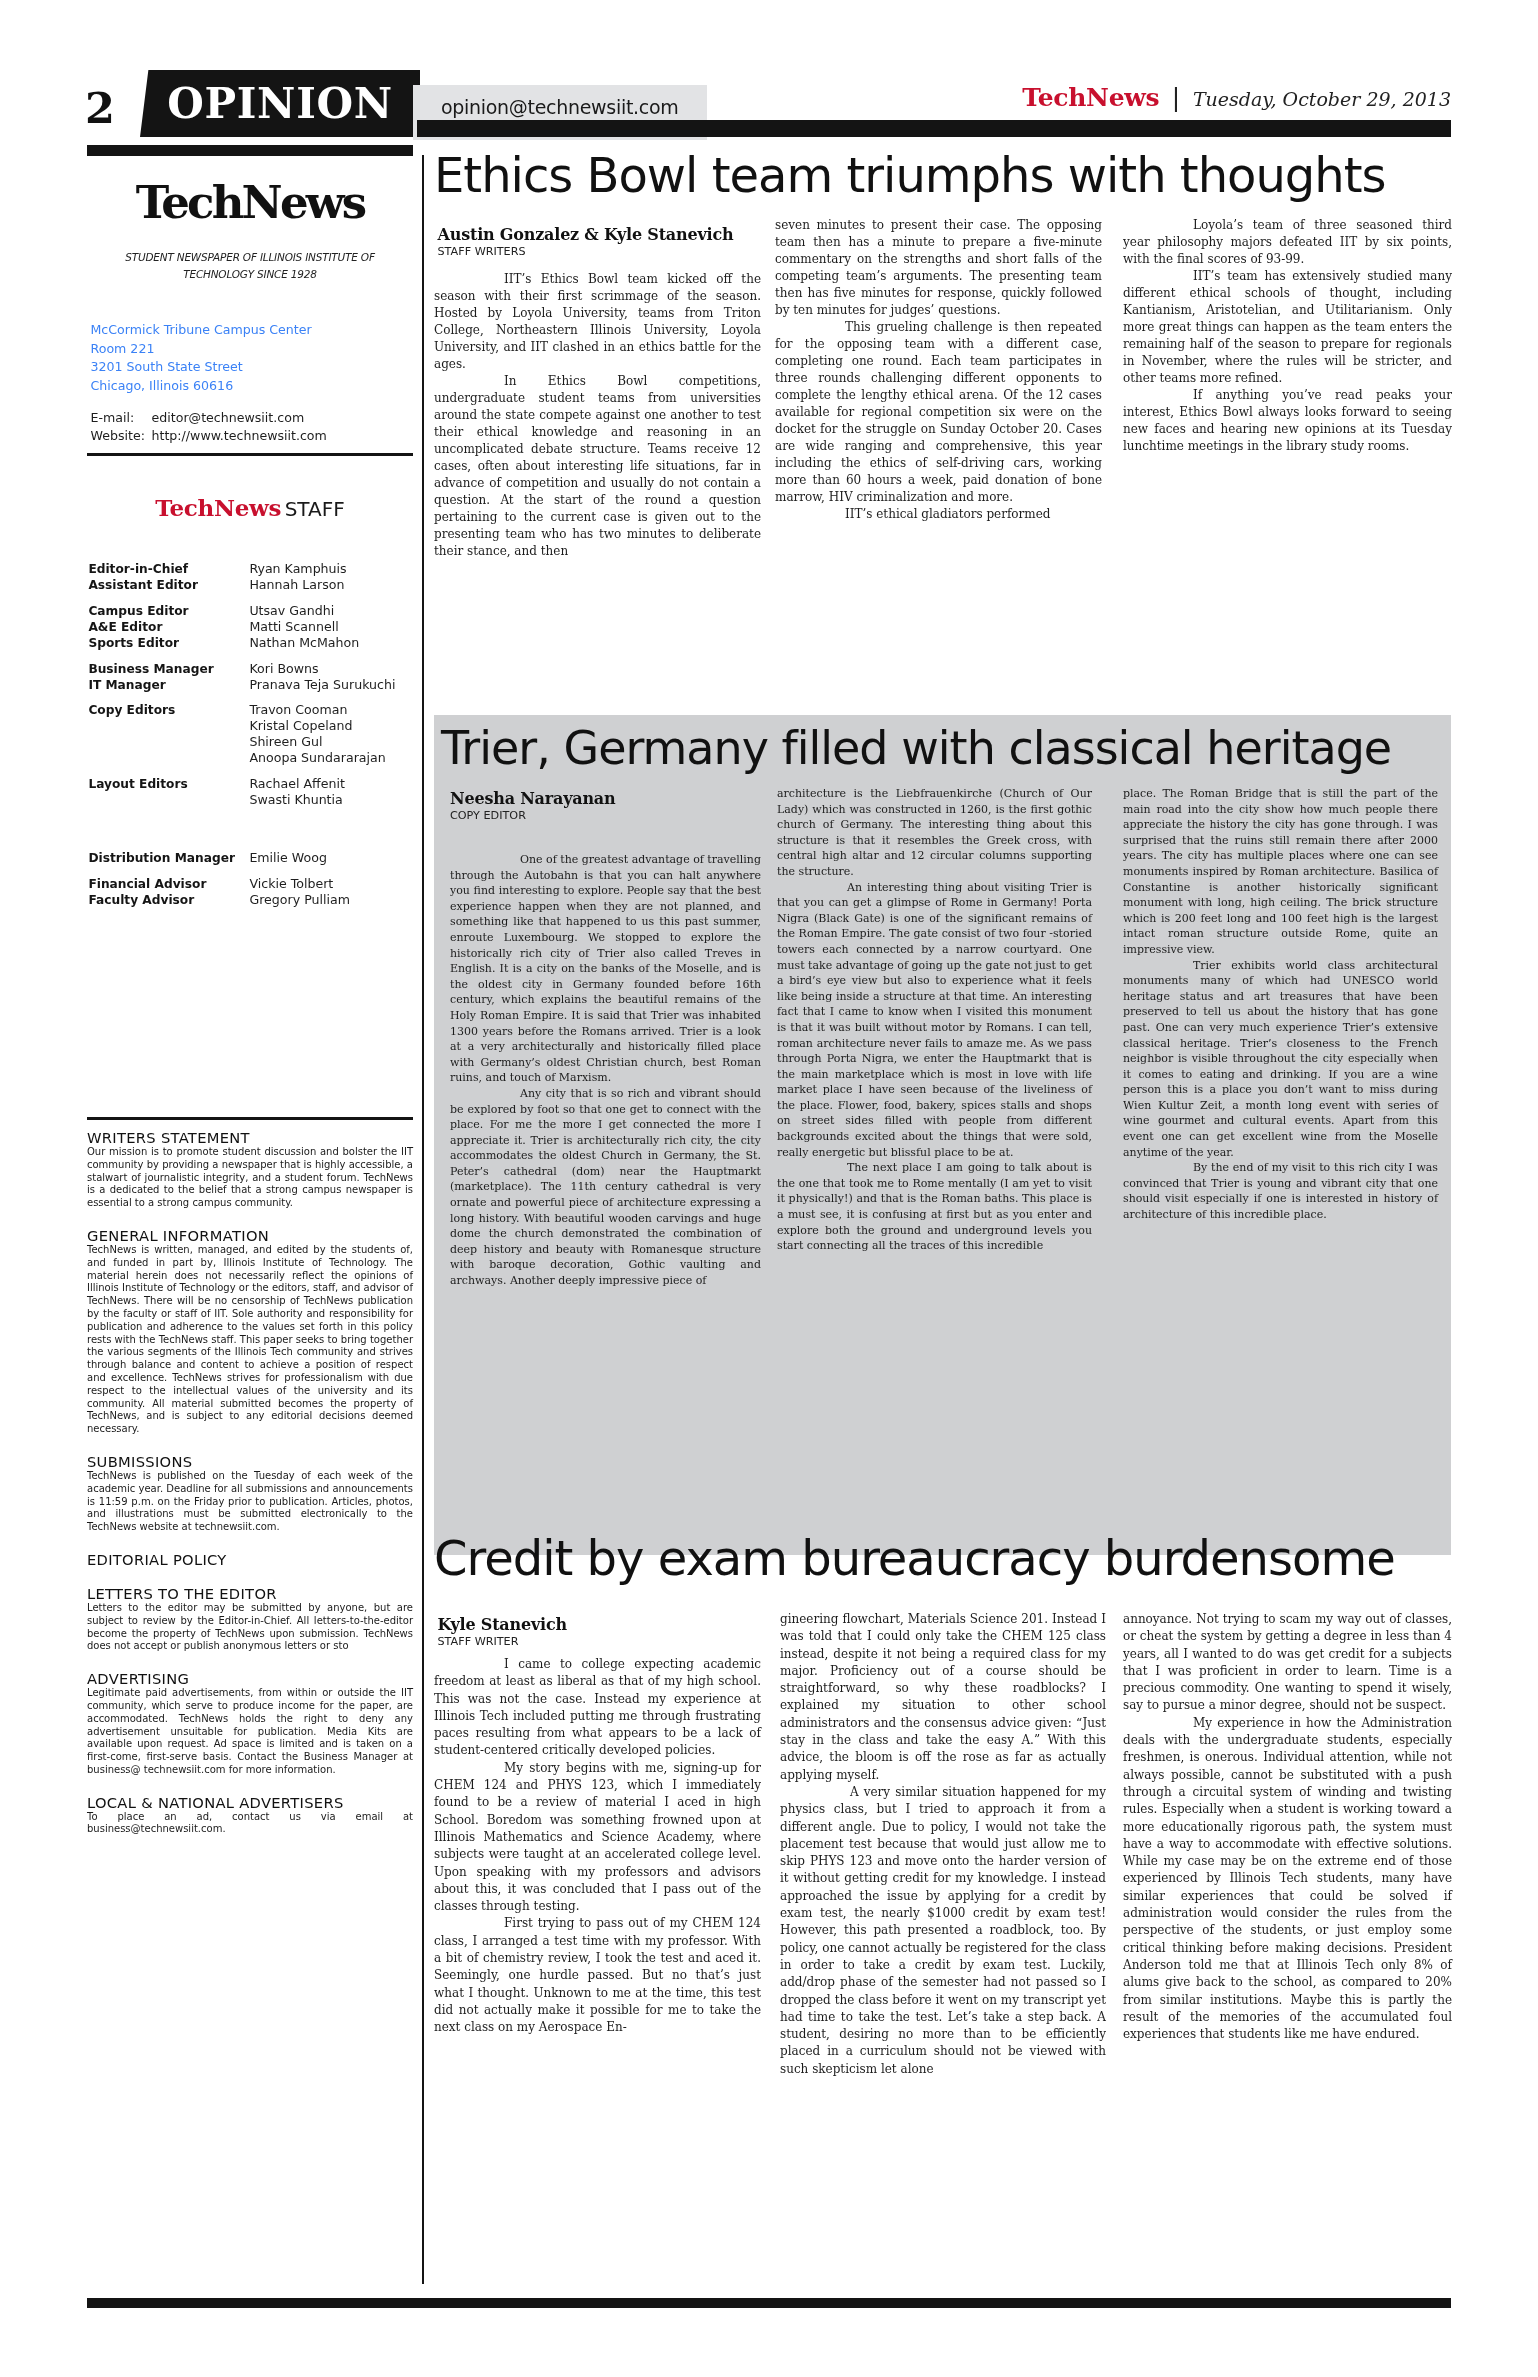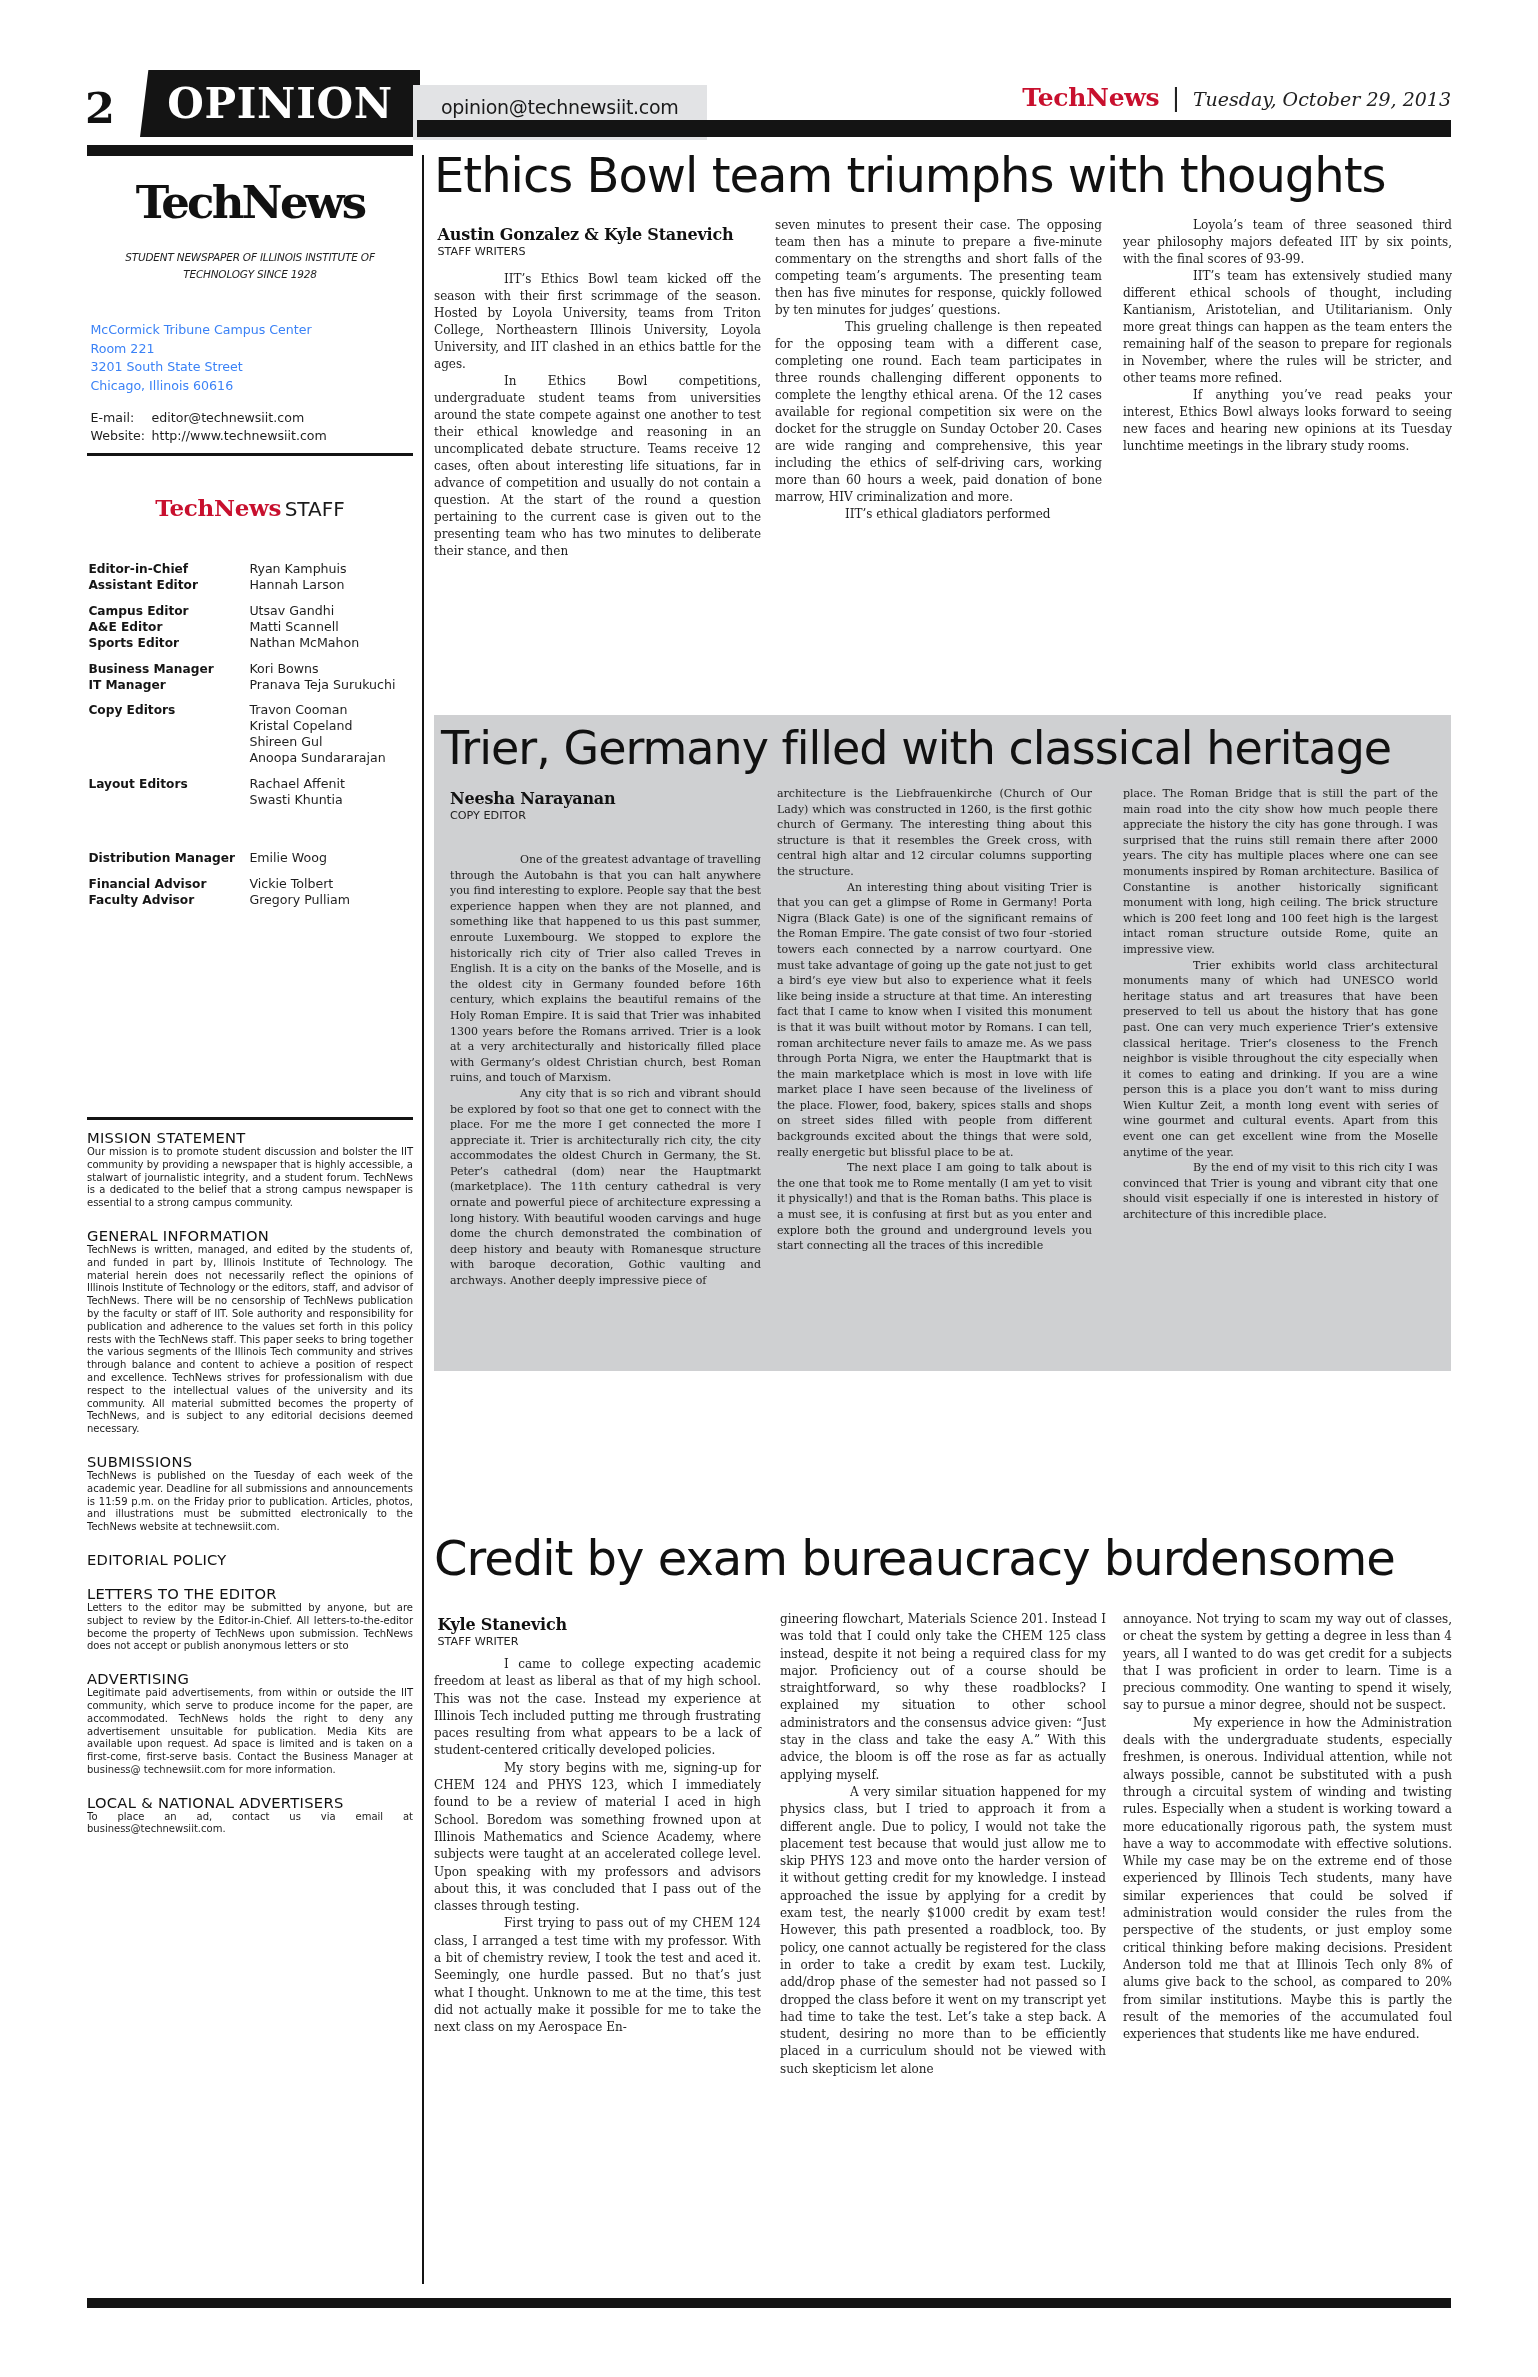--- a/index.html
+++ b/index.html
@@ -56,21 +56,21 @@
   .col p.cont { text-indent: 0; }
 
   #ethics { top: 147px; height: 545px; }
   #ethics .headline { font-size: 48px; margin-left: 0; }
   #ethics .byline { position: absolute; left: 3.5px; top: 78px; }
   #ethics .col { line-height: 17px; }
   #ethics .c1 { left: 0; top: 124px; }
   #ethics .c2 { left: 341px; top: 70px; }
   #ethics .c3 { left: 689px; top: 70px; width: 329px; }
 
-  #trier { top: 715px; height: 656px; background: #cfd0d2; }
+  #trier { top: 715px; height: 840px; background: #cfd0d2; }
   #trier .headline { position: absolute; left: 7px; top: 5.6px; font-size: 46px; }
   #trier .byline { position: absolute; left: 16px; top: 74px; }
   #trier .col { font-size: 11px; line-height: 15.6px; }
   #trier .c1 { left: 16px; top: 137px; width: 311px; }
   #trier .c2 { left: 343px; top: 71px; width: 315px; }
   #trier .c3 { left: 689px; top: 71px; width: 315px; }
 
   #credit { top: 1530px; height: 754px; }
   #credit .headline { position: absolute; left: 0; top: 0; font-size: 48px; }
   #credit .byline { position: absolute; left: 3.5px; top: 85px; }
@@ -210,21 +210,21 @@
           <div class="role">Faculty Advisor</div>
           <div class="names">
             <div>Gregory Pulliam</div>
           </div>
         </div>
       </div>
     </div>
   <div class="sb-rule" style="top:962px"></div>
   <div class="info" id="info-list">
       <div class="info-sec">
-        <h3>MISSION STATEMENT</h3>
+        <h3>WRITERS STATEMENT</h3>
         <p>Our mission is to promote student discussion and bolster the IIT community by providing a newspaper that is highly accessible, a stalwart of journalistic integrity, and a student forum. TechNews is a dedicated to the belief that a strong campus newspaper is essential to a strong campus community.</p>
       </div>
       <div class="info-sec">
         <h3>GENERAL INFORMATION</h3>
         <p>TechNews is written, managed, and edited by the students of, and funded in part by, Illinois Institute of Technology. The material herein does not necessarily reflect the opinions of Illinois Institute of Technology or the editors, staff, and advisor of TechNews. There will be no censorship of TechNews publication by the faculty or staff of IIT. Sole authority and responsibility for publication and adherence to the values set forth in this policy rests with the TechNews staff. This paper seeks to bring together the various segments of the Illinois Tech community and strives through balance and content to achieve a position of respect and excellence. TechNews strives for professionalism with due respect to the intellectual values of the university and its community. All material submitted becomes the property of TechNews, and is subject to any editorial decisions deemed necessary.</p>
       </div>
       <div class="info-sec">
         <h3>SUBMISSIONS</h3>
         <p>TechNews is published on the Tuesday of each week of the academic year. Deadline for all submissions and announcements is 11:59 p.m. on the Friday prior to publication. Articles, photos, and illustrations must be submitted electronically to the TechNews website at technewsiit.com.</p>
       </div>

